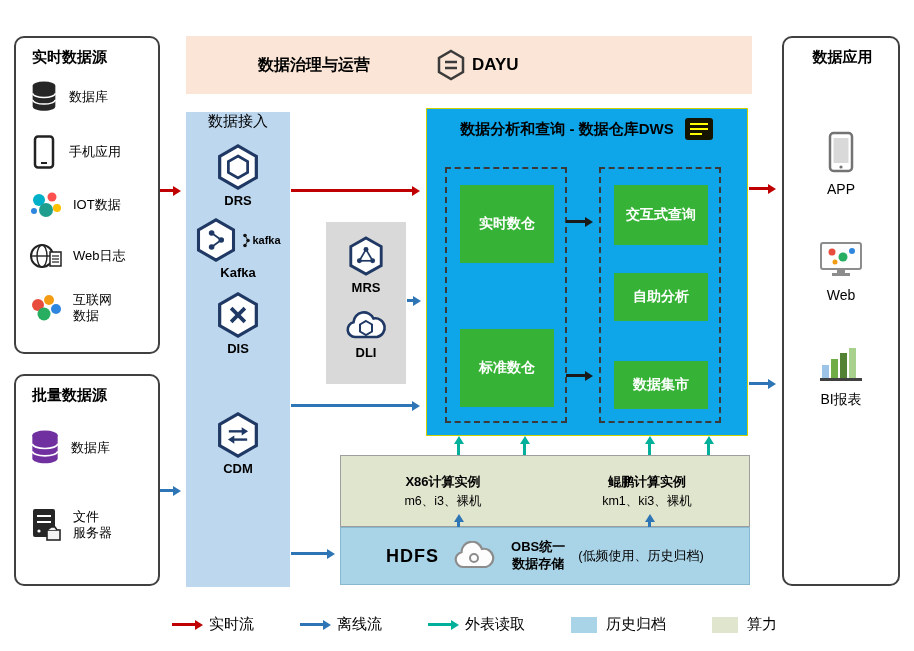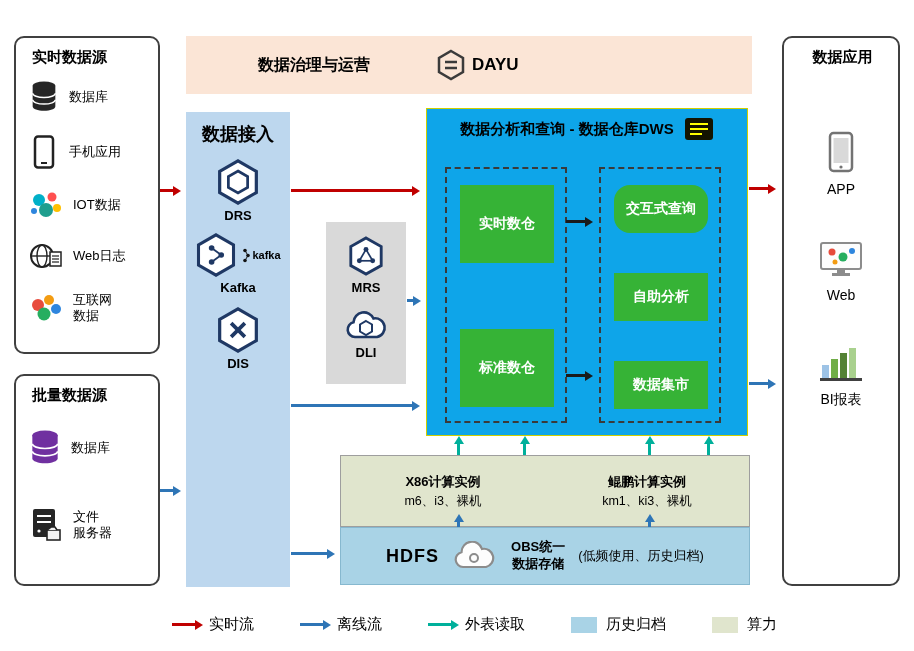--- a/index.html
+++ b/index.html
@@ -21,21 +21,21 @@
 
   
   .banner { position:absolute; left:186px; top:36px; width:566px; height:58px; background:#fbe5d6;
             display:flex; align-items:center; padding-left:72px; gap:67px; }
   .banner-title { font-weight:bold; font-size:16px; }
   .banner-logo { display:flex; align-items:center; gap:7px; font-weight:bold; font-size:17px; }
 
   
   .ingestion { position:absolute; left:186px; top:112px; width:104px; height:475px; background:#bdd7ee;
                display:flex; flex-direction:column; align-items:center; }
-  .ingestion-title { font-weight:bold; font-size:18px; padding-top:10px; }
+  .ingestion-title { font-weight:normal; font-size:15px; }
   .svc { display:flex; flex-direction:column; align-items:center; gap:2px; }
   .svc-label { font-weight:bold; font-size:13px; }
   .kafka-row { display:flex; align-items:center; gap:4px; }
   .kafka-mark { display:flex; align-items:center; gap:2px; font-size:11px; font-weight:bold; }
 
   
   .cluster { position:absolute; left:326px; top:222px; width:80px; height:162px; background:#d9d9d9;
              display:flex; flex-direction:column; align-items:center; padding-top:14px; }
 
   
@@ -217,20 +217,30 @@
 
     <div class="svc" style="margin-top:11px;">
       <svg width="44" height="48" viewBox="0 0 48 52">
         <polygon points="24,3 44,14.5 44,37.5 24,49 4,37.5 4,14.5" fill="#fff" stroke="#1f3864" stroke-width="3.5"></polygon>
         <line x1="16.5" y1="18.5" x2="31.5" y2="33.5" stroke="#1f3864" stroke-width="4"></line>
         <line x1="31.5" y1="18.5" x2="16.5" y2="33.5" stroke="#1f3864" stroke-width="4"></line>
       </svg>
       <span class="svc-label">DIS</span>
     </div>
 
+    <div class="svc" style="margin-top:55px;">
+      <svg width="44" height="48" viewBox="0 0 48 52">
+        <polygon points="24,3 44,14.5 44,37.5 24,49 4,37.5 4,14.5" fill="#fff" stroke="#1f3864" stroke-width="3.5"></polygon>
+        <line x1="14" y1="22" x2="29" y2="22" stroke="#1f3864" stroke-width="2.6"></line>
+        <polygon points="28,17.5 35,22 28,26.5" fill="#1f3864"></polygon>
+        <line x1="34" y1="31" x2="19" y2="31" stroke="#1f3864" stroke-width="2.6"></line>
+        <polygon points="20,26.5 13,31 20,35.5" fill="#1f3864"></polygon>
+      </svg>
+      <span class="svc-label">CDM</span>
+    </div>
   </div>
 
   <div class="cluster">
     <div class="svc">
       <svg width="38" height="42" viewBox="0 0 40 44">
         <polygon points="20,2 36,11 36,31 20,40 4,31 4,11" fill="#fff" stroke="#1f3864" stroke-width="3"></polygon>
         <circle cx="20" cy="14" r="2.6" fill="#1f3864"></circle>
         <circle cx="13" cy="26" r="2.6" fill="#1f3864"></circle>
         <circle cx="27" cy="26" r="2.6" fill="#1f3864"></circle>
         <line x1="20" y1="14" x2="13" y2="26" stroke="#1f3864" stroke-width="1.8"></line>
@@ -256,21 +266,21 @@
         <line x1="6" y1="7" x2="24" y2="7" stroke="#ffff00" stroke-width="2"></line>
         <line x1="6" y1="12" x2="24" y2="12" stroke="#ffff00" stroke-width="2"></line>
         <line x1="6" y1="17" x2="18" y2="17" stroke="#ffff00" stroke-width="2"></line>
       </svg>
     </div>
     <div class="dashed-box dashed-left">
       <div class="gbox" style="top:16px; height:78px;">实时数仓</div>
       <div class="gbox" style="top:160px; height:78px;">标准数仓</div>
     </div>
     <div class="dashed-box dashed-right">
-      <div class="gbox" style="top:16px; height:48px;border-radius:16px;">交互式查询</div>
+      <div class="gbox" style="top:16px; height:60px;">交互式查询</div>
       <div class="gbox" style="top:104px; height:48px;">自助分析</div>
       <div class="gbox" style="top:192px; height:48px;">数据集市</div>
     </div>
   </div>
 
   <div class="compute">
     <div class="compute-group">
       <span class="compute-name">X86计算实例</span>
       <span class="compute-spec">m6、i3、裸机</span>
     </div>

